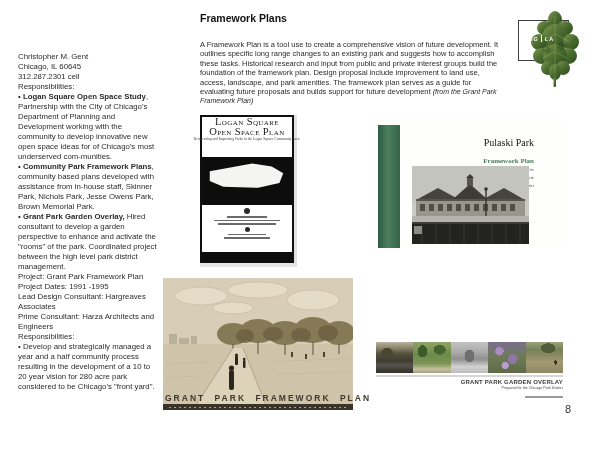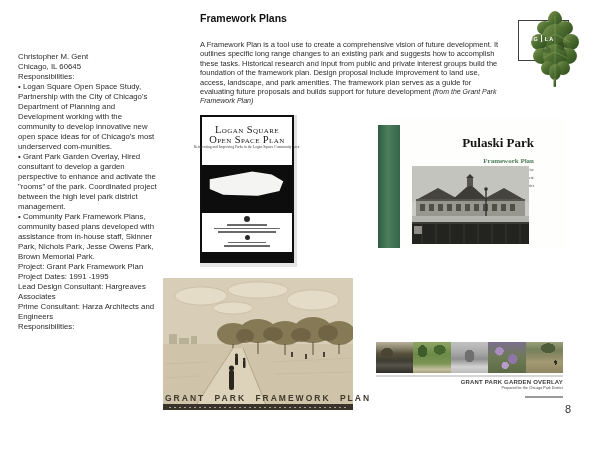--- a/index.html
+++ b/index.html
@@ -5,56 +5,56 @@
   html,body { margin:0; padding:0; background:#ffffff; }
   .page {
     position:relative; width:600px; height:450px; background:#ffffff;
     font-family:"Liberation Sans", sans-serif; color:#2b2b2b; overflow:hidden;
   }
   
   .sb { position:absolute; left:18px; top:16px; width:141px; font-size:7.8px; line-height:10px;margin-top:36px; }
   .sb p, .sb div { margin:0; }
   .contact { margin-bottom:10px; }
   .resp { margin-top:20px; }
-  .b { font-weight:normal; }
+  .b { font-weight:bold; }
   .resp2 { margin-top:9px; }
   
   .main-title { position:absolute; left:200px; top:12px; font-size:10.5px; font-weight:bold; color:#111; margin:0; }
   .main-body { position:absolute; left:200px; top:40px; width:300px; font-size:7.5px; line-height:9.4px; margin:0; }
   .main-body .cit { font-style:italic; font-size:7px; }
   
   .logo { position:absolute; left:505px; top:6px; width:90px; height:84px; }
   .logo-square { position:absolute; left:13px; top:14px; width:49px; height:39px; border:1.5px solid #3f3f3f; }
   .leaf { position:absolute; left:15px; top:2px; width:70px; height:80px; }
   .logo-text { position:absolute; left:18px; top:29px; display:flex; align-items:center; gap:2.5px;
                color:#fff; font-size:5.5px; letter-spacing:1px; font-weight:bold; }
   .logo-sep { width:1px; height:7px; background:#ffffff; }
   
   .micro { font-size:7px; line-height:8px; color:#444; transform:scale(0.52); transform-origin:center top; white-space:nowrap; }
   .micro.right { transform-origin:right top; }
   
   .logan { position:absolute; left:200px; top:115px; width:97px; height:152px; margin:0;
            border-right:3px solid #e2e2e0; border-bottom:4px solid #e6e6e4; box-sizing:border-box; }
   .cover { position:absolute; inset:0; border:2px solid #0f0f0f; background:#fff; display:flex; flex-direction:column; }
-  .title-panel { height:40px; padding-top:8px; text-align:center; font-family:"Liberation Serif", serif; color:#1a1a1a; }
+  .title-panel { height:40px; padding-top:0; text-align:center; font-family:"Liberation Serif", serif; color:#1a1a1a; }
   .lg-t { font-variant:small-caps; font-size:10.5px; line-height:10px; letter-spacing:0.4px; }
   .lg-sub-wrap { height:5px; display:flex; justify-content:center; }
   .map-panel { height:48px; background:#0d0d0d; position:relative; }
   .map-panel svg { position:absolute; inset:0; width:100%; height:100%; }
   .credits { flex:1; background:#ffffff; display:flex; flex-direction:column; align-items:center; padding-top:3px; gap:2px; }
   .seal { width:6px; height:6px; border-radius:50%; background:#2a2a2a; }
   .seal.sm { width:5px; height:5px; }
   .cbar { height:1.5px; background:#6a6a6a; }
   .bottom-band { height:9px; background:#0d0d0d; }
   
   .pulaski { position:absolute; left:378px; top:118px; width:188px; height:131px; margin:0; background:#fefefd; }
   .pstripe { position:absolute; left:0; top:7px; width:22px; height:123px;
              background:linear-gradient(90deg,#2e5c43,#4d7f5e 45%,#35644a); }
   .ptitle { position:absolute; right:32px; top:21px; text-align:right; font-family:"Liberation Serif", serif; }
-  .pt1 { font-size:13px; font-weight:bold; color:#151515; line-height:8px; }
+  .pt1 { font-size:10px; font-weight:normal; color:#151515; line-height:8px; }
   .pt2 { font-size:7px; font-weight:bold; color:#4a7d5a; line-height:8px; margin-top:10px; }
   .pcred { margin-top:3px; display:flex; flex-direction:column; align-items:flex-end; }
   .pphoto { position:absolute; left:34px; top:48px; width:117px; height:78px; }
   
   .grant { position:absolute; left:163px; top:278px; width:190px; height:132px; margin:0; }
   .grant svg.gart { position:absolute; inset:0; width:100%; height:100%; }
   .gbanner { position:absolute; left:2px; right:2px; bottom:7px; font-size:8.5px; font-weight:bold;
              letter-spacing:2px; word-spacing:5px; color:#3f392c; text-align:left; white-space:nowrap; }
   .gband { position:absolute; left:0; right:0; bottom:0; height:6px; background:#39332a; }
   .gband-dashes { height:1px; margin:2.5px 6px 0 6px;
@@ -92,33 +92,35 @@
 <body>
 
 <div class="page">
 
   <aside class="sb">
     <div class="contact">
       <div>Christopher M. Gent</div>
       <div>Chicago, IL 60645</div>
     </div>
     <div>
+      <div>312.287.2301 cell</div>
     </div>
     <div class="resp">
       <div>Responsibilities:</div>
       <p><span class="b">• Logan Square Open Space Study</span><span>, Partnership with the City of Chicago's Department of Planning and Development working with the community to develop innovative new open space ideas for of Chicago's most underserved com-munities.</span></p>
+      <p><span class="b">• Community Park Framework Plans</span><span>, community based plans developed with assistance from in-house staff, Skinner Park, Nichols Park, Jesse Owens Park, Brown Memorial Park.</span></p>
       <p><span class="b">• Grant Park Garden Overlay,</span><span> Hired consultant to develop a garden perspective to enhance and activate the "rooms" of the park.  Coordinated project between the high level park district management.</span></p>
-      <p><span class="b">• Community Park Framework Plans</span><span>, community based plans developed with assistance from in-house staff, Skinner Park, Nichols Park, Jesse Owens Park, Brown Memorial Park.</span></p>
       <div>Project: Grant Park Framework Plan</div>
       <div>Project Dates:  1991 -1995</div>
       <div>Lead Design Consultant: Hargreaves Associates</div>
       <div>Prime Consultant: Harza Architects and Engineers</div>
     </div>
     <div class="resp2">
       <div>Responsibilities:</div>
+      <p>• Develop and strategically managed a year and a half community process resulting in the development of a 10 to 20 year vision for 280 acre park considered to be Chicago's "front yard".</p>
     </div>
   </aside>
 
   <h1 class="main-title">Framework Plans</h1>
   <p class="main-body"><span>A Framework Plan is a tool use to create a comprehensive vision of future development.  It outlines specific long range changes to an existing park and suggests how to accomplish these tasks.  Historical research and input from public and private interest groups build the foundation of the framework plan.  Design proposal include improvement to land use, access, landscape, and park amenities.  The framework plan serves as a guide for evaluating future proposals and builds support for future development  </span><span class="cit">(from the Grant Park Framework Plan)</span></p>
 
   <div class="logo">
     <div class="logo-square"></div>
     <svg class="leaf" viewBox="0 0 70 80" aria-hidden="true">
       <defs>

